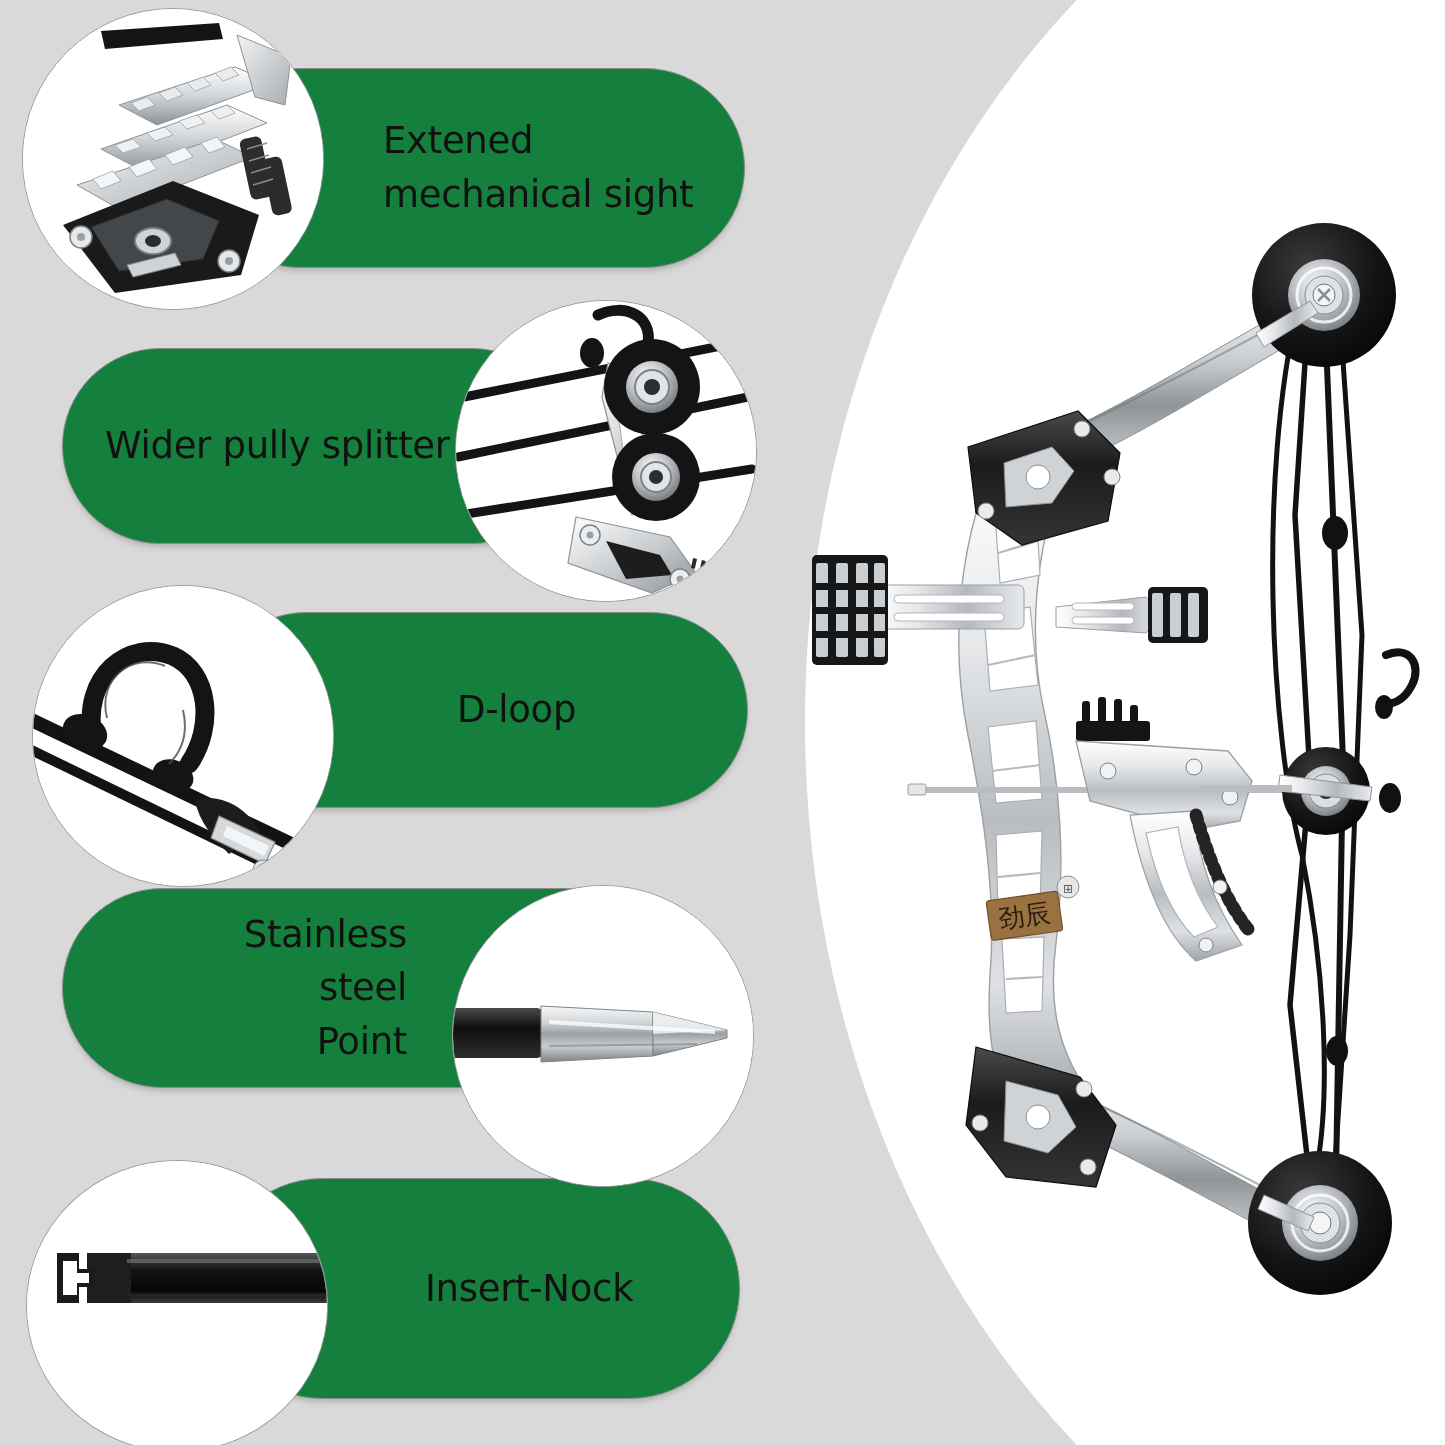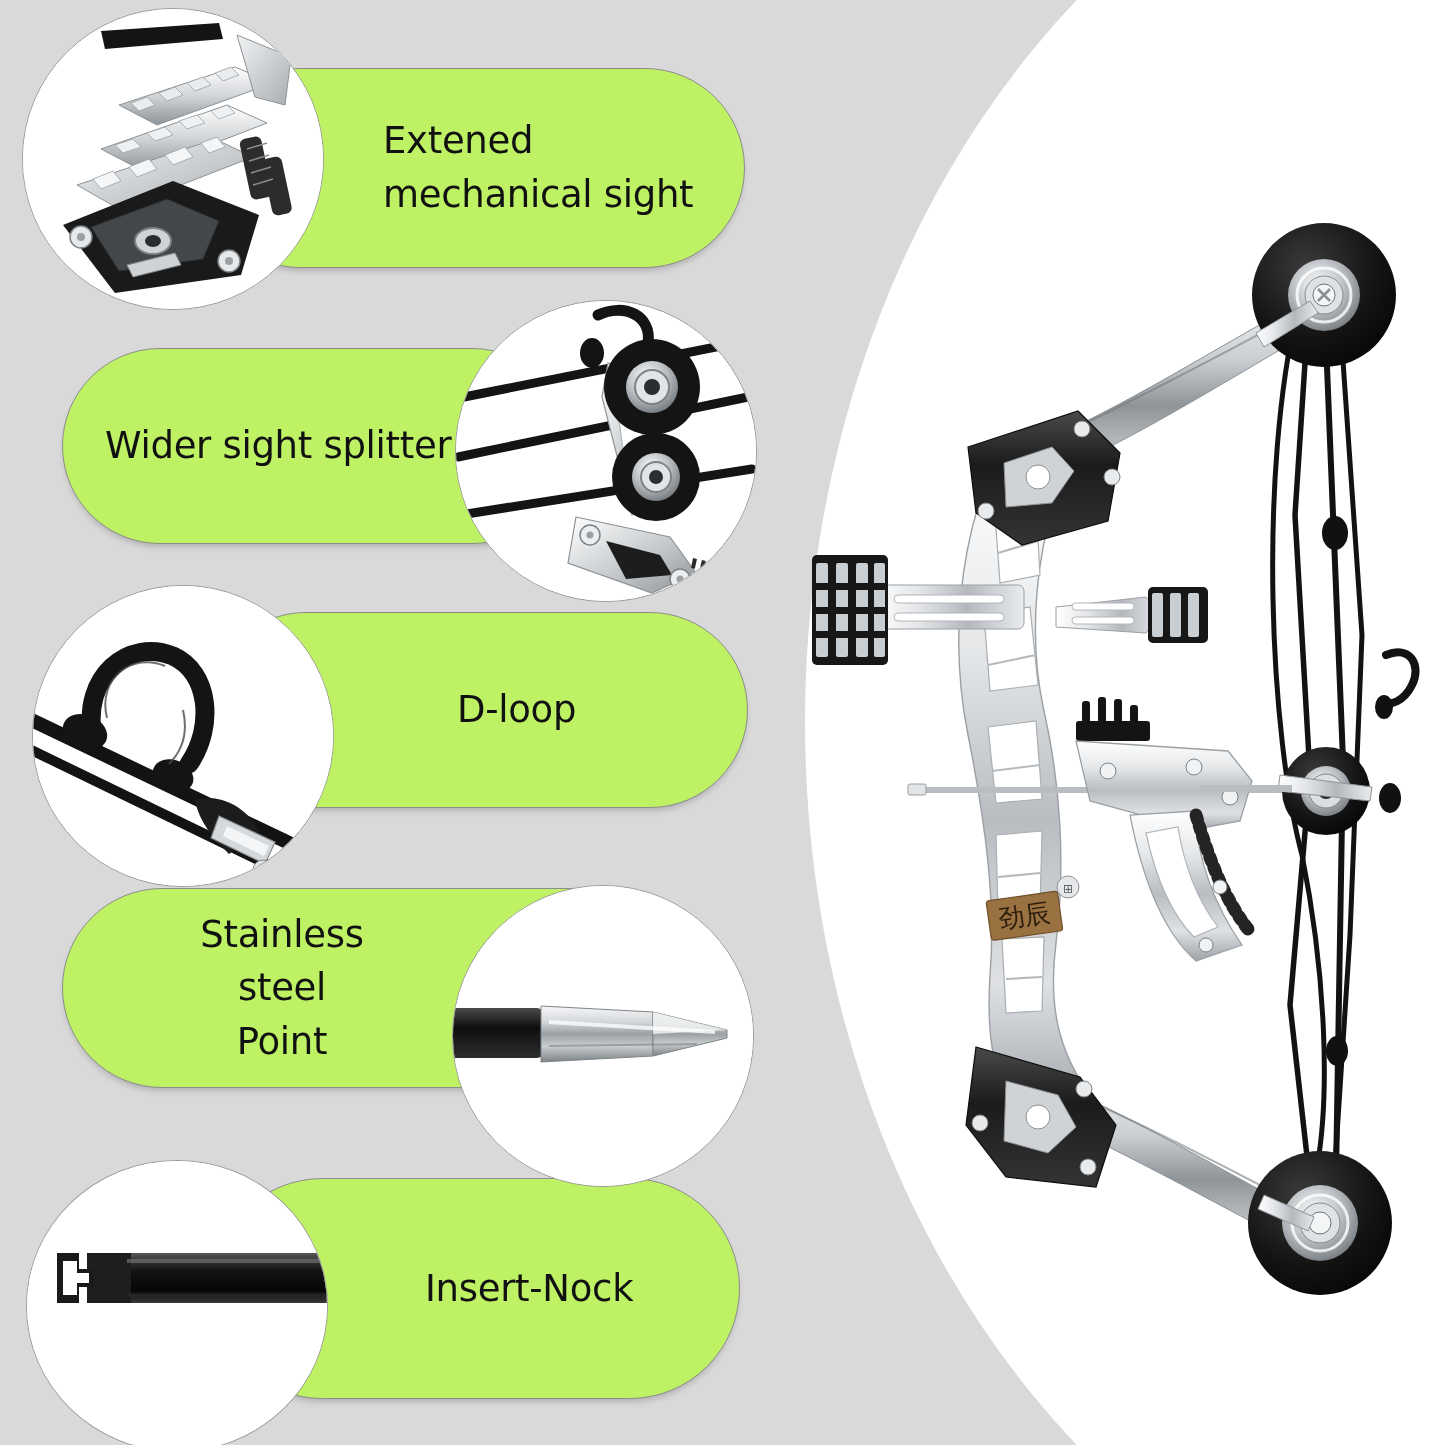--- a/index.html
+++ b/index.html
@@ -17,21 +17,21 @@
     left:805px;top:-230px;
     width:1560px;height:1905px;
     background:#ffffff;
     border-radius:50% / 50%;
     z-index:1;
   }
 
   
   .pill{
     position:absolute;
-    background:#bef264;
+    background:#15803d;
     border:1.2px solid #8c8c8c;
     border-radius:999px;
     box-shadow:0 5px 7px -3px rgba(0,0,0,.22);
     z-index:3;
     display:flex;
     align-items:center;
     box-sizing:border-box;
   }
   .pill-label{
     color:#111111;
@@ -327,21 +327,21 @@
       </g>
       <g stroke="#8a8f93" stroke-width="1.4">
         <path d="M224 140 L244 134 M226 152 L246 146 M228 164 L248 158 M230 176 L250 170"></path>
       </g>
 
       <path d="M214 26 L268 48 L262 96 L232 88 Z" fill="url(#s1b)" stroke="#8d9296"></path>
     </svg>
   </div>
 
   <div class="pill" style="left:62px;top:348px;width:508px;height:196px;">
-    <div class="pill-label" style="font-size:37px;margin-left:42px;text-align:left;">Wider sight splitter</div>
+    <div class="pill-label" style="font-size:37px;margin-left:42px;text-align:left;">Wider pully splitter</div>
   </div>
   <div class="bubble" style="left:455px;top:300px;width:300px;height:300px;">
     <svg viewBox="0 0 300 300" xmlns="http://www.w3.org/2000/svg">
       <defs>
         <radialGradient id="p2h" cx=".4" cy=".32" r=".75">
           <stop offset="0" stop-color="#ffffff"></stop>
             <stop offset=".5" stop-color="#bcc0c4"></stop>
           <stop offset="1" stop-color="#6d7276"></stop>
         </radialGradient>
         <linearGradient id="p2s" x1="0" y1="0" x2="1" y2="1">
@@ -410,21 +410,21 @@
       </g>
 
       <path d="M162 214 C186 206 216 222 226 246 L196 268 C180 252 166 236 162 214 Z" fill="#1c1c1c"></path>
       <path d="M186 230 L242 256 L232 278 L178 252 Z" fill="#d6d9dc" stroke="#83888c" stroke-width="1.2"></path>
       <path d="M194 240 L236 260 L231 270 L190 250 Z" fill="#f4f5f6"></path>
       <circle cx="230" cy="284" r="10" fill="#dfe2e4" stroke="#7d8286"></circle>
     </svg>
   </div>
 
   <div class="pill" style="left:62px;top:888px;width:645px;height:200px;">
-    <div class="pill-label" style="font-size:37px;margin-left:94px;text-align:center;width:250px;">Stainless steel
+    <div class="pill-label" style="font-size:37px;margin-left:94px;text-align:right;width:250px;">Stainless steel
 Point</div>
   </div>
   <div class="bubble" style="left:452px;top:885px;width:300px;height:300px;">
     <svg viewBox="0 0 300 300" xmlns="http://www.w3.org/2000/svg">
       <defs>
         <linearGradient id="tipG" x1="0" y1="0" x2="0" y2="1">
           <stop offset="0" stop-color="#f6f7f8"></stop>
             <stop offset=".28" stop-color="#d5d8db"></stop>
           <stop offset=".5" stop-color="#9aa0a4"></stop>
             <stop offset=".72" stop-color="#c9cdd0"></stop>

